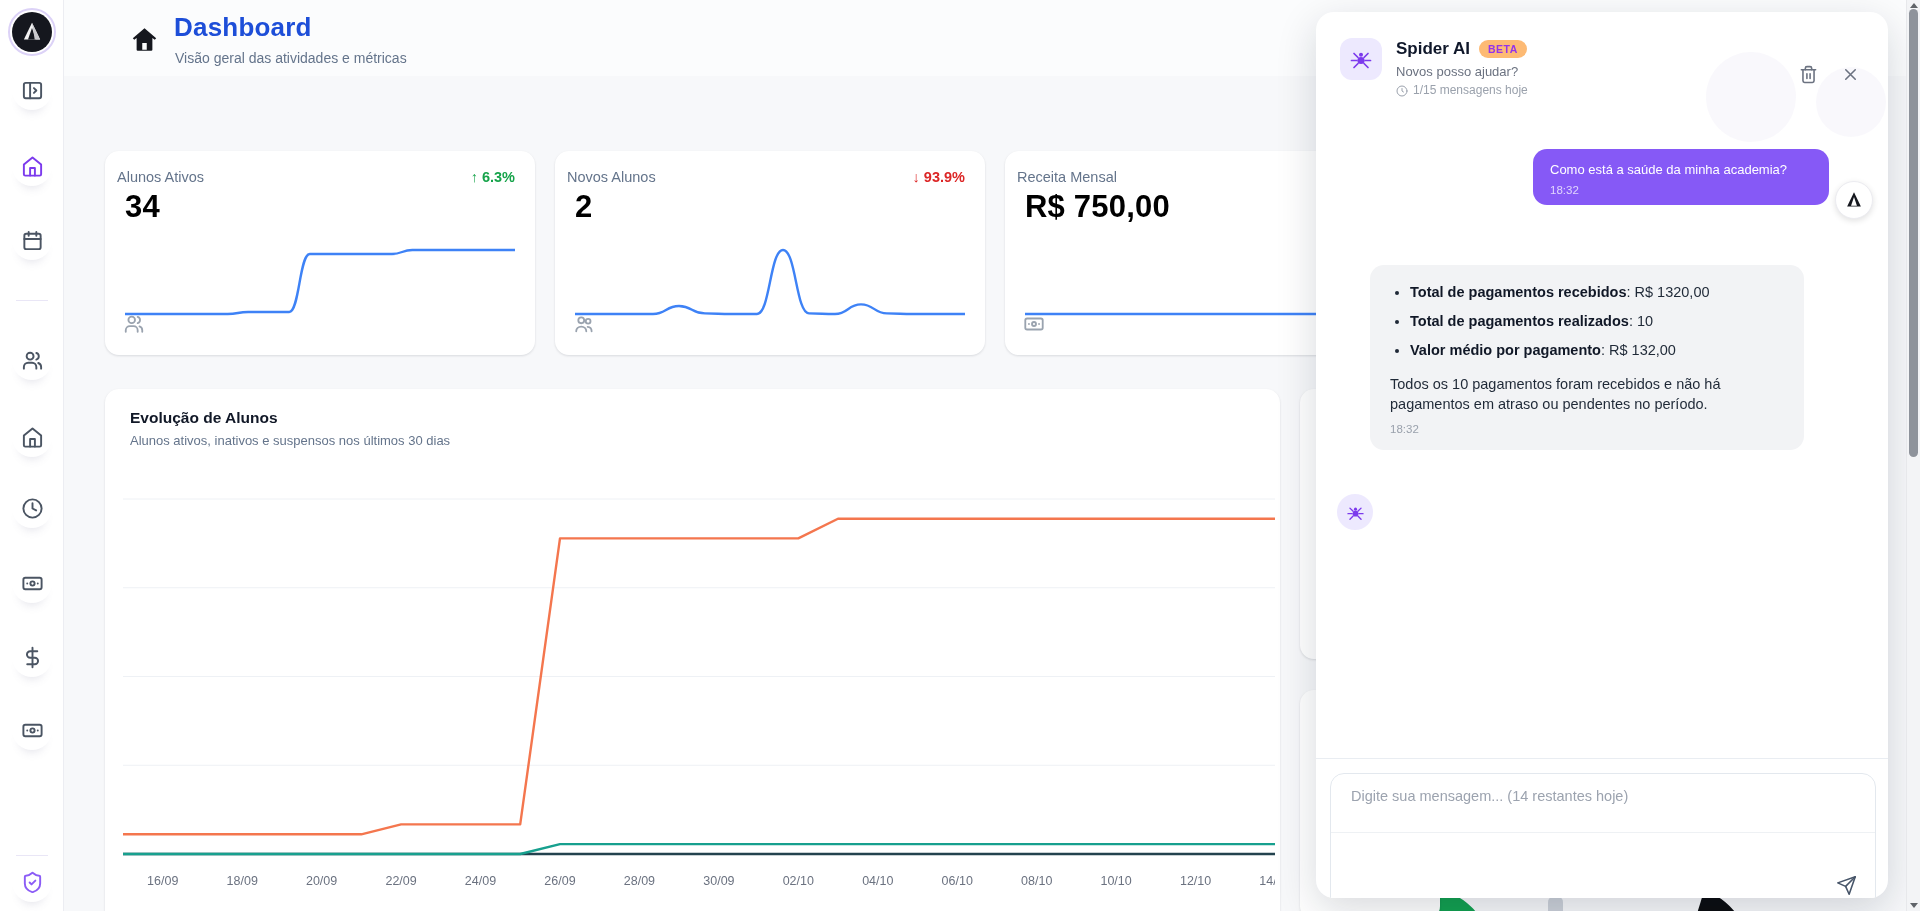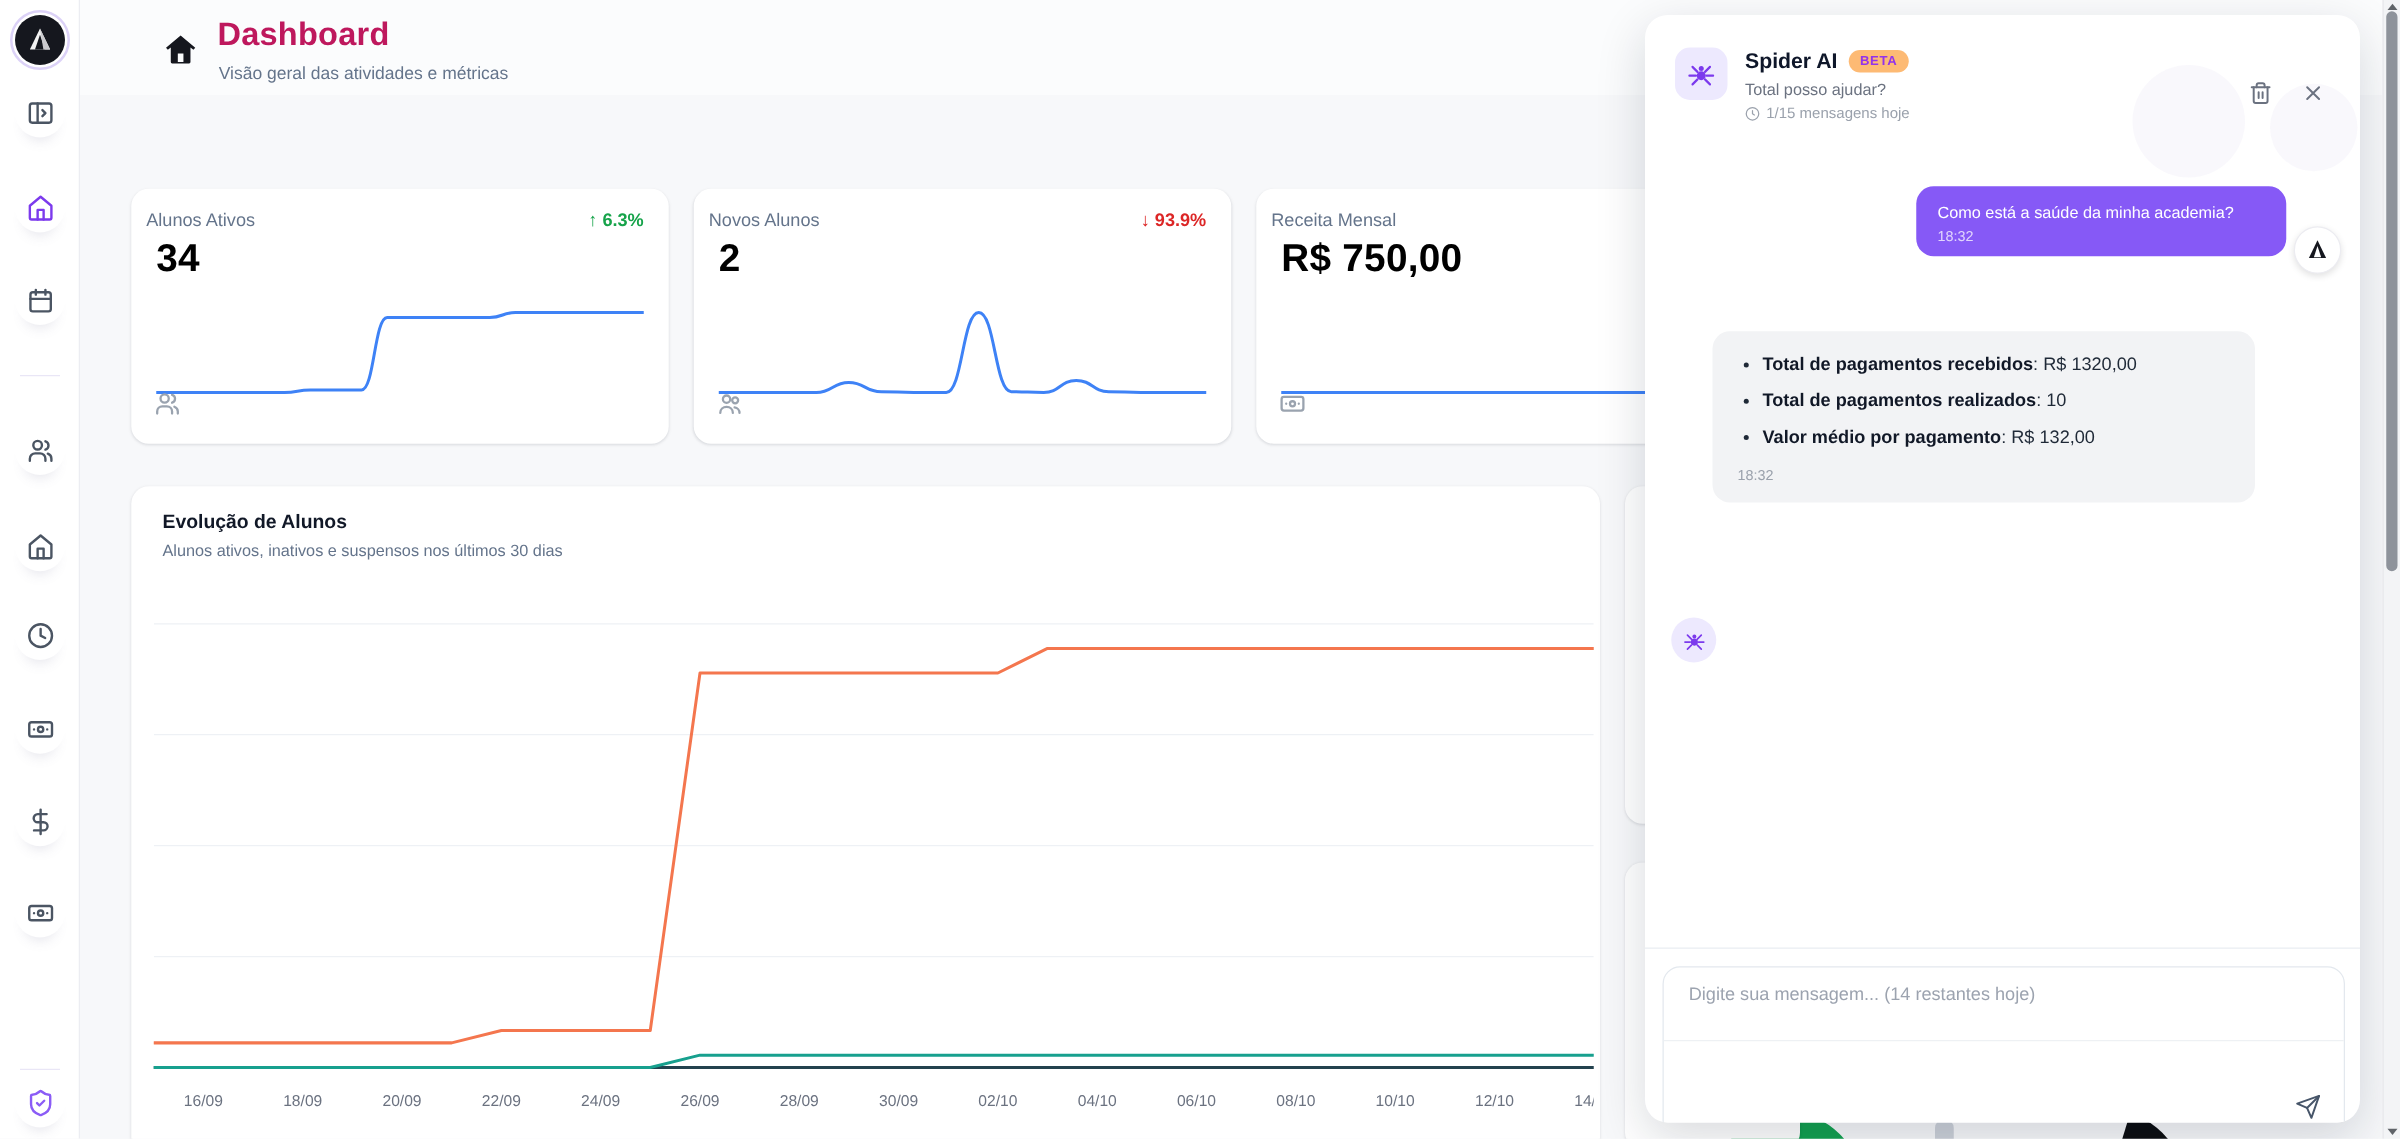--- a/index.html
+++ b/index.html
@@ -17,21 +17,21 @@
             display:flex; align-items:center; justify-content:center; color:#4b5563; cursor:pointer;
             box-shadow:0 10px 10px -8px rgba(100,100,140,.18); }
   .sb-btn svg { width:23px; height:23px; }
   .sb-btn.active { color:#7c3aed; }
   .sb-btn.accent { color:#8b5cf6; }
   .sb-divider { position:absolute; left:16px; width:32px; height:1px; background:#e9e6f6; }
 
   
   .header-strip { position:absolute; left:64px; top:0; width:1842px; height:76px; background:#fbfcfd; z-index:1; }
   .header-home { position:absolute; left:131px; top:26px; color:#15171e; z-index:2; }
-  .page-title { position:absolute; left:174px; top:12px; font-size:26px; font-weight:700; letter-spacing:.2px; color:#be185d; z-index:2; }
+  .page-title { position:absolute; left:174px; top:12px; font-size:26px; font-weight:700; letter-spacing:.2px; color:#1d4ed8; z-index:2; }
   .page-subtitle { position:absolute; left:175px; top:50px; font-size:14px; color:#64748b; z-index:2; }
 
   
   .card { position:absolute; background:#fff; border-radius:14px;
           box-shadow:0 1px 3px rgba(16,24,40,.08), 0 1px 2px rgba(16,24,40,.05); }
   .stat-card { top:151px; width:430px; height:204px; z-index:2; }
   .stat-label { position:absolute; left:12px; top:18px; font-size:14.5px; color:#64748b; }
   .stat-value { position:absolute; left:20px; top:38px; font-size:31px; font-weight:800; color:#000000; letter-spacing:.2px; }
   .stat-change { position:absolute; right:20px; top:18px; font-size:14.5px; font-weight:700; }
   .stat-change.up { color:#16a34a; }
@@ -286,21 +286,21 @@
       <svg class="icon" width="24" height="24" viewBox="0 0 24 24" style="stroke-width:1.7">
         <circle cx="12" cy="13.5" r="3.6" fill="currentColor" stroke="none"></circle>
         <circle cx="12" cy="7.8" r="2" fill="currentColor" stroke="none"></circle>
         <path d="M9 10.5 5 6.5M15 10.5l4-4M7.8 13.5H2.5M21.5 13.5h-5.3M9 16.5l-4 4M15 16.5l4 4"></path>
       </svg>
     </div>
     <div class="chat-title-row">
       <span class="chat-title">Spider AI</span>
       <span class="chat-badge">BETA</span>
     </div>
-    <div class="chat-subtitle">Total posso ajudar?</div>
+    <div class="chat-subtitle">Novos posso ajudar?</div>
     <div class="chat-quota">
       <svg class="icon" width="12" height="12" viewBox="0 0 24 24">
           <circle cx="12" cy="12" r="10"></circle>
           <path d="M12 7v5l3 2"></path>
         </svg>
       <span>1/15 mensagens hoje</span>
     </div>
     <button class="chat-hbtn chat-trash">
       <svg class="icon" width="19" height="19" viewBox="0 0 24 24">
           <path d="M3 6h18"></path>
@@ -325,20 +325,21 @@
           <path d="M12 8.6 8.8 18.4h6.4z" fill="#fff"></path>
         </svg>
     </div>
 
     <div class="bubble-ai">
       <ul id="ai-bullets">
           <li><b>Total de pagamentos recebidos</b>: R$ 1320,00</li>
           <li><b>Total de pagamentos realizados</b>: 10</li>
           <li><b>Valor médio por pagamento</b>: R$ 132,00</li>
         </ul>
+      <p class="outro">Todos os 10 pagamentos foram recebidos e não há pagamentos em atraso ou pendentes no período.</p>
       <div class="msg-time">18:32</div>
     </div>
     <div class="ai-avatar">
       <svg class="icon" width="19" height="19" viewBox="0 0 24 24" style="stroke-width:1.7">
         <circle cx="12" cy="13.5" r="3.6" fill="currentColor" stroke="none"></circle>
         <circle cx="12" cy="7.8" r="2" fill="currentColor" stroke="none"></circle>
         <path d="M9 10.5 5 6.5M15 10.5l4-4M7.8 13.5H2.5M21.5 13.5h-5.3M9 16.5l-4 4M15 16.5l4 4"></path>
       </svg>
     </div>
 

